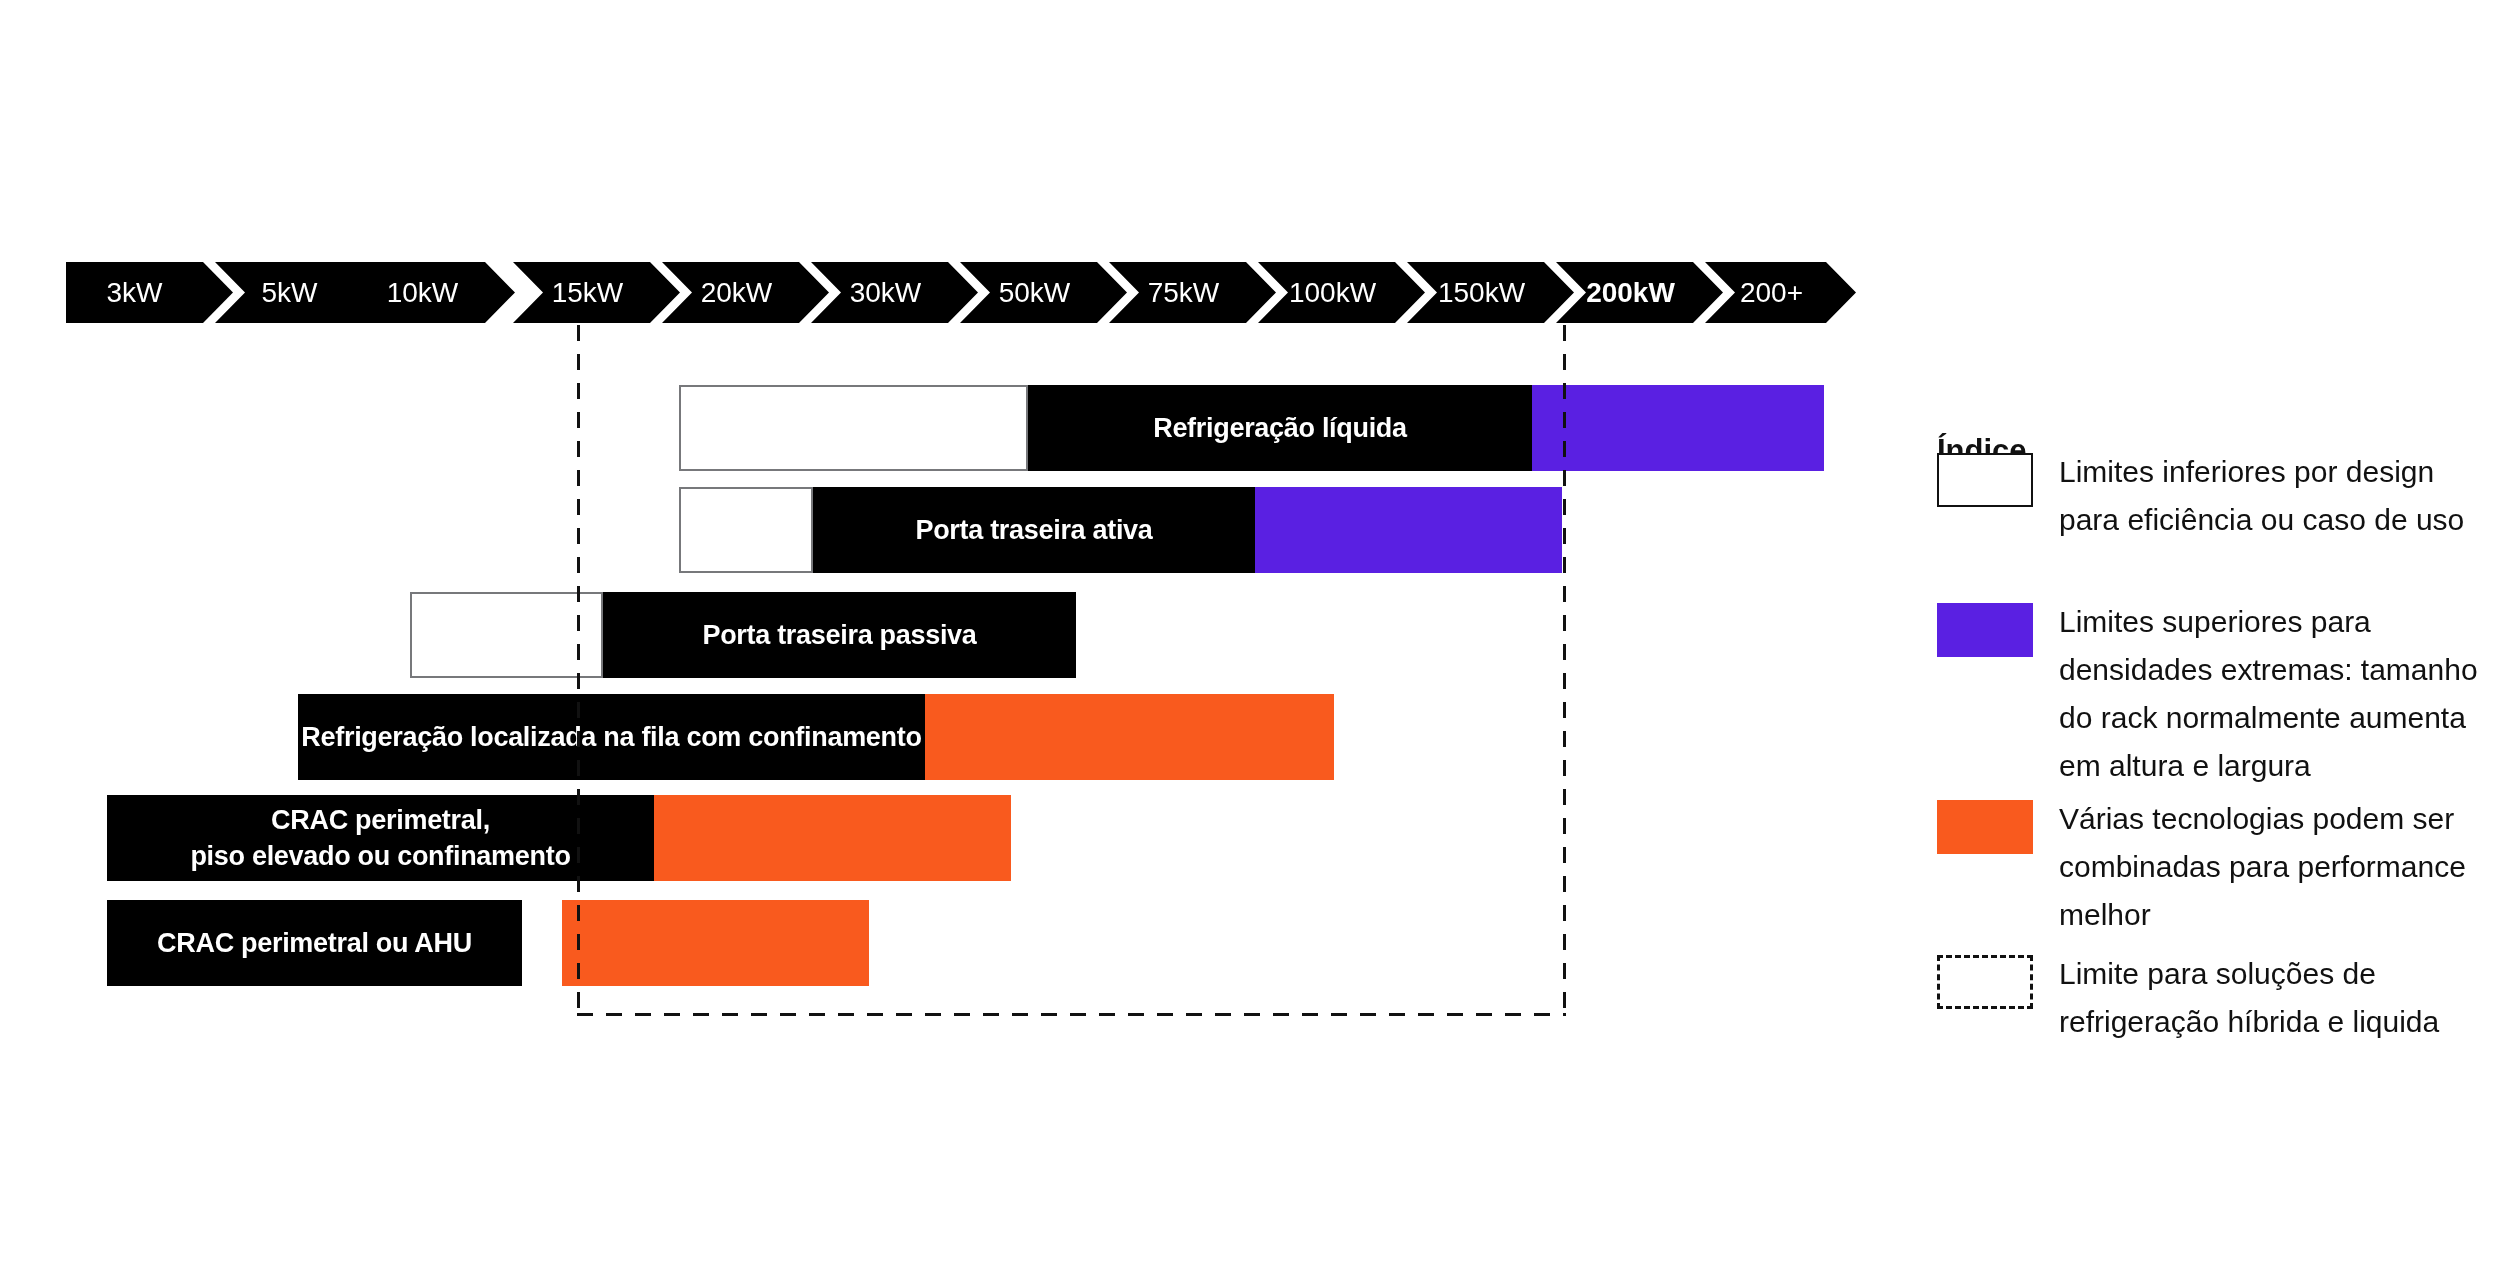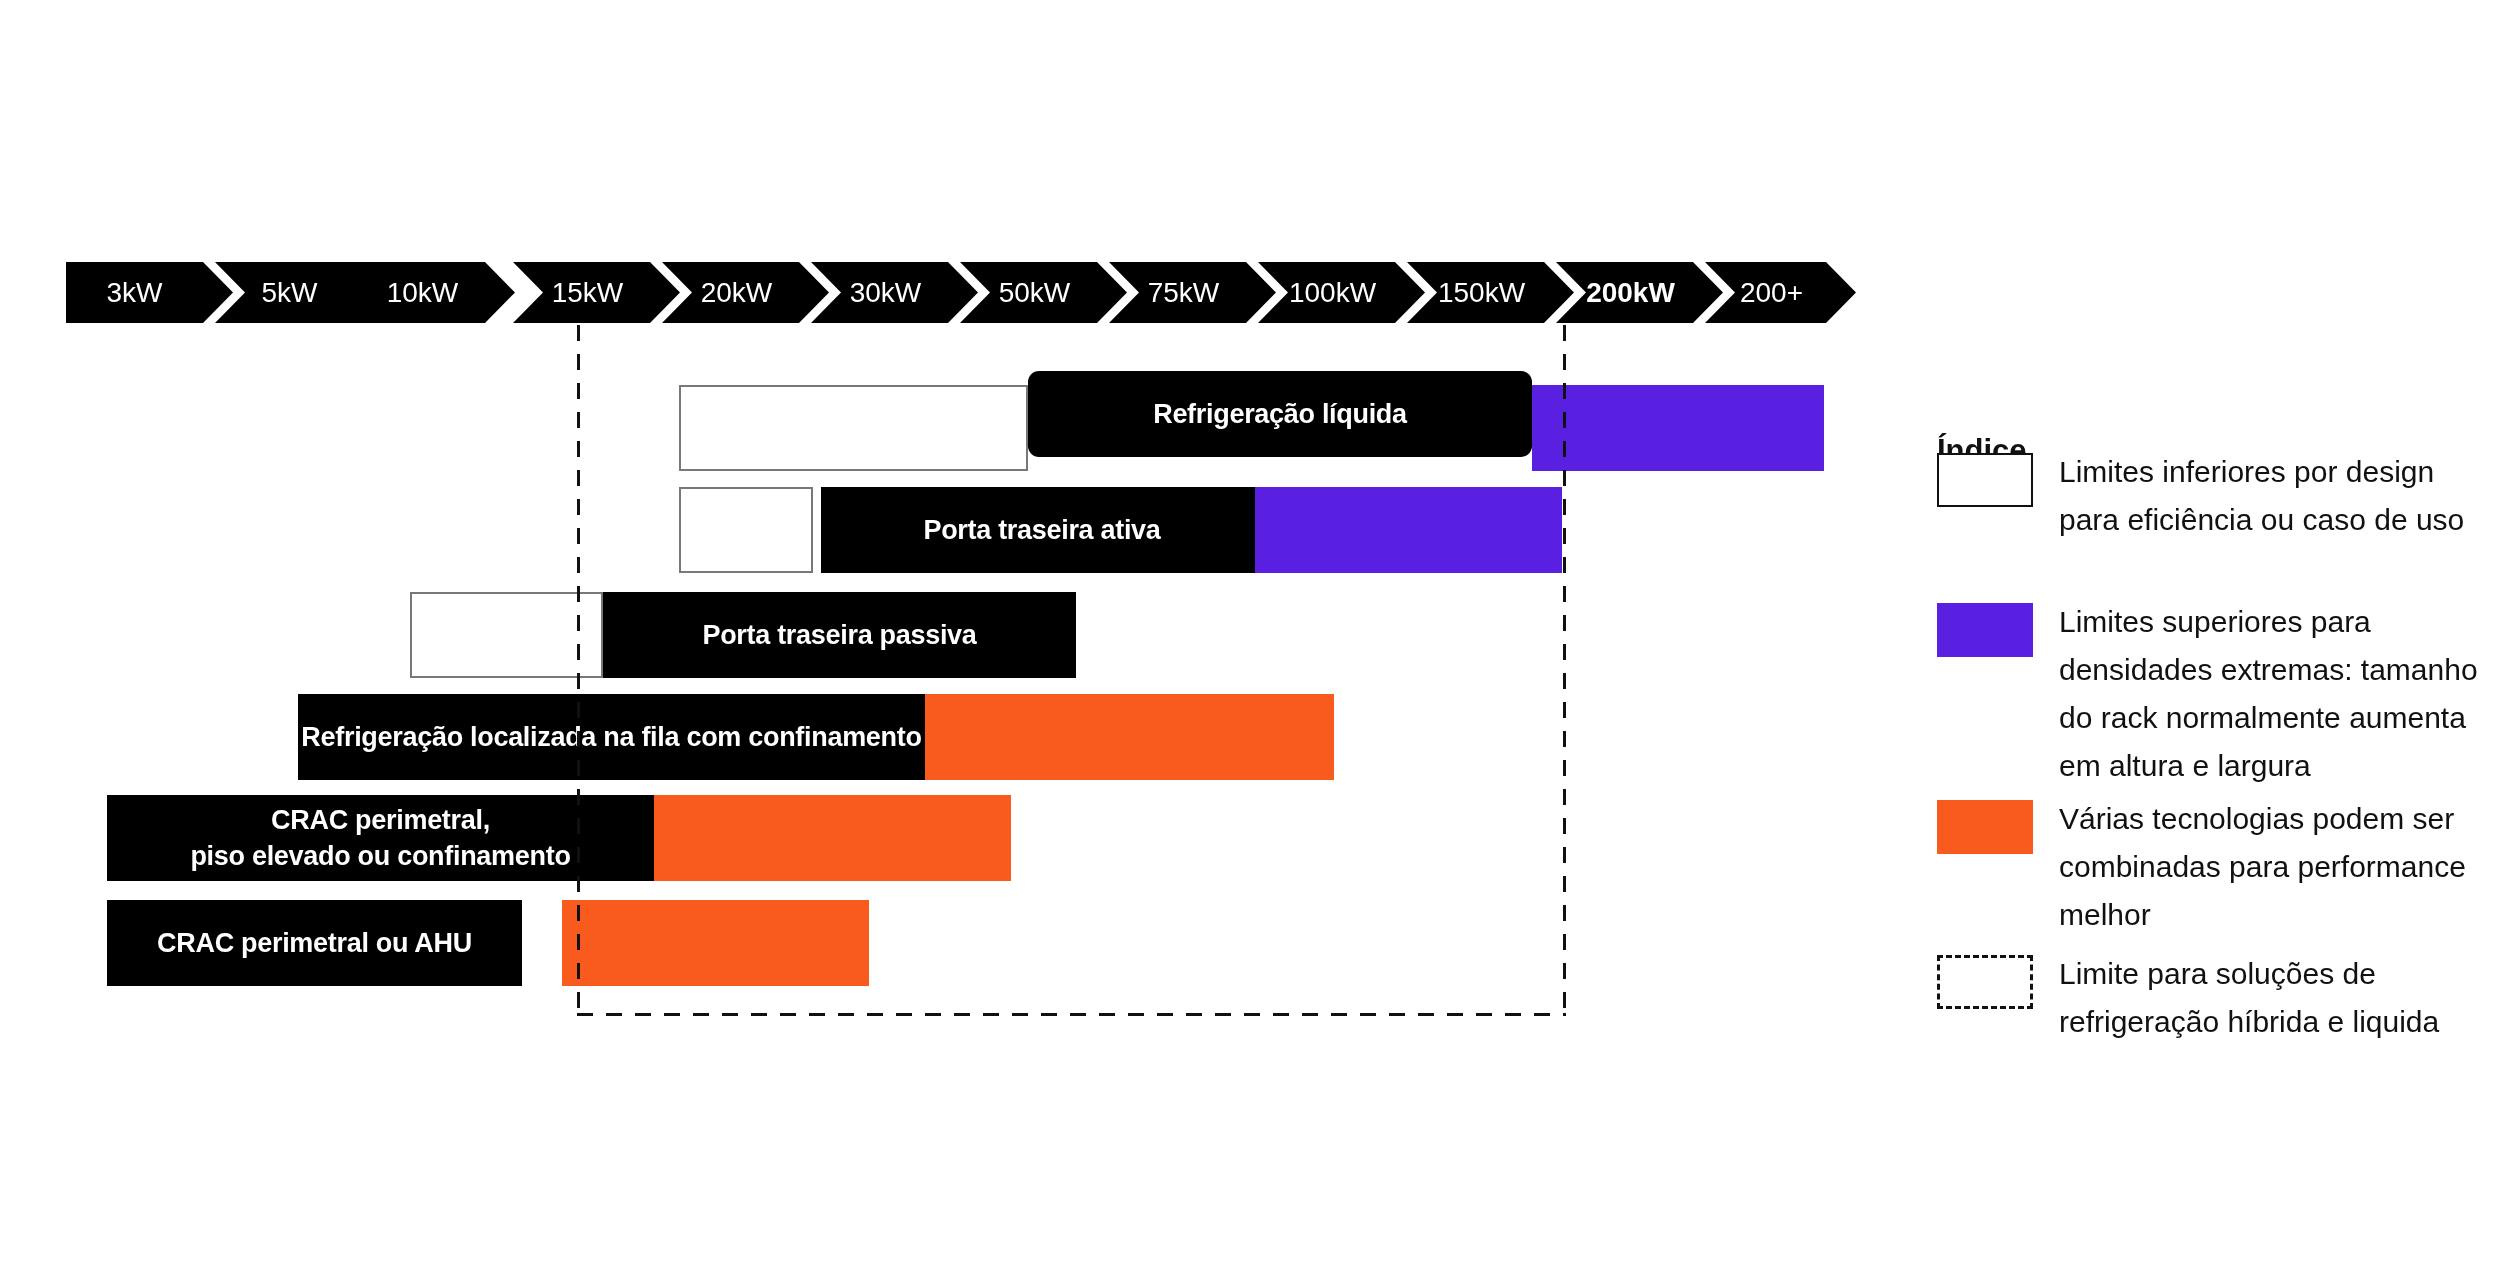--- a/index.html
+++ b/index.html
@@ -74,26 +74,26 @@
       </div>
       <div class="chevron" style="left: 1556px; width: 167px; padding-left: 12px; padding-right: 30px; clip-path: polygon(0px 0px, 137px 0px, 167px 50%, 137px 100%, 0px 100%, 30px 50%); font-weight: bold;">
         <span>200kW</span>
       </div>
       <div class="chevron" style="left: 1705px; width: 151px; padding-left: 12px; padding-right: 30px; clip-path: polygon(0px 0px, 121px 0px, 151px 50%, 121px 100%, 0px 100%, 30px 50%);">
         <span>200+</span>
       </div>
     </div>
   <div id="bars">
       <div class="bar-seg lower-limit" style="top: 385px; left: 679px; width: 349px; background: rgb(255, 255, 255);"></div>
-      <div class="bar-seg standard" style="top: 371px; left: 1028px; width: 504px; background: rgb(0, 0, 0); border-radius: 11px;">
+      <div class="bar-seg standard" style="top: 385px; left: 1028px; width: 504px; background: rgb(0, 0, 0);">
         <span class="bar-label">Refrigeração líquida</span>
       </div>
       <div class="bar-seg upper-extreme" style="top: 385px; left: 1532px; width: 292px; background: rgb(90, 32, 226);"></div>
       <div class="bar-seg lower-limit" style="top: 487px; left: 679px; width: 134px; background: rgb(255, 255, 255);"></div>
-      <div class="bar-seg standard" style="top: 487px; left: 813px; width: 442px; background: rgb(0, 0, 0); margin-left: 8px;">
+      <div class="bar-seg standard" style="top: 487px; left: 813px; width: 442px; background: rgb(0, 0, 0);">
         <span class="bar-label">Porta traseira ativa</span>
       </div>
       <div class="bar-seg upper-extreme" style="top: 487px; left: 1255px; width: 307px; background: rgb(90, 32, 226);"></div>
       <div class="bar-seg lower-limit" style="top: 592px; left: 410px; width: 193px; background: rgb(255, 255, 255);"></div>
       <div class="bar-seg standard" style="top: 592px; left: 603px; width: 473px; background: rgb(0, 0, 0);">
         <span class="bar-label">Porta traseira passiva</span>
       </div>
       <div class="bar-seg standard" style="top: 694px; left: 298px; width: 627px; background: rgb(0, 0, 0);">
         <span class="bar-label">Refrigeração localizada na fila com confinamento</span>
       </div>

